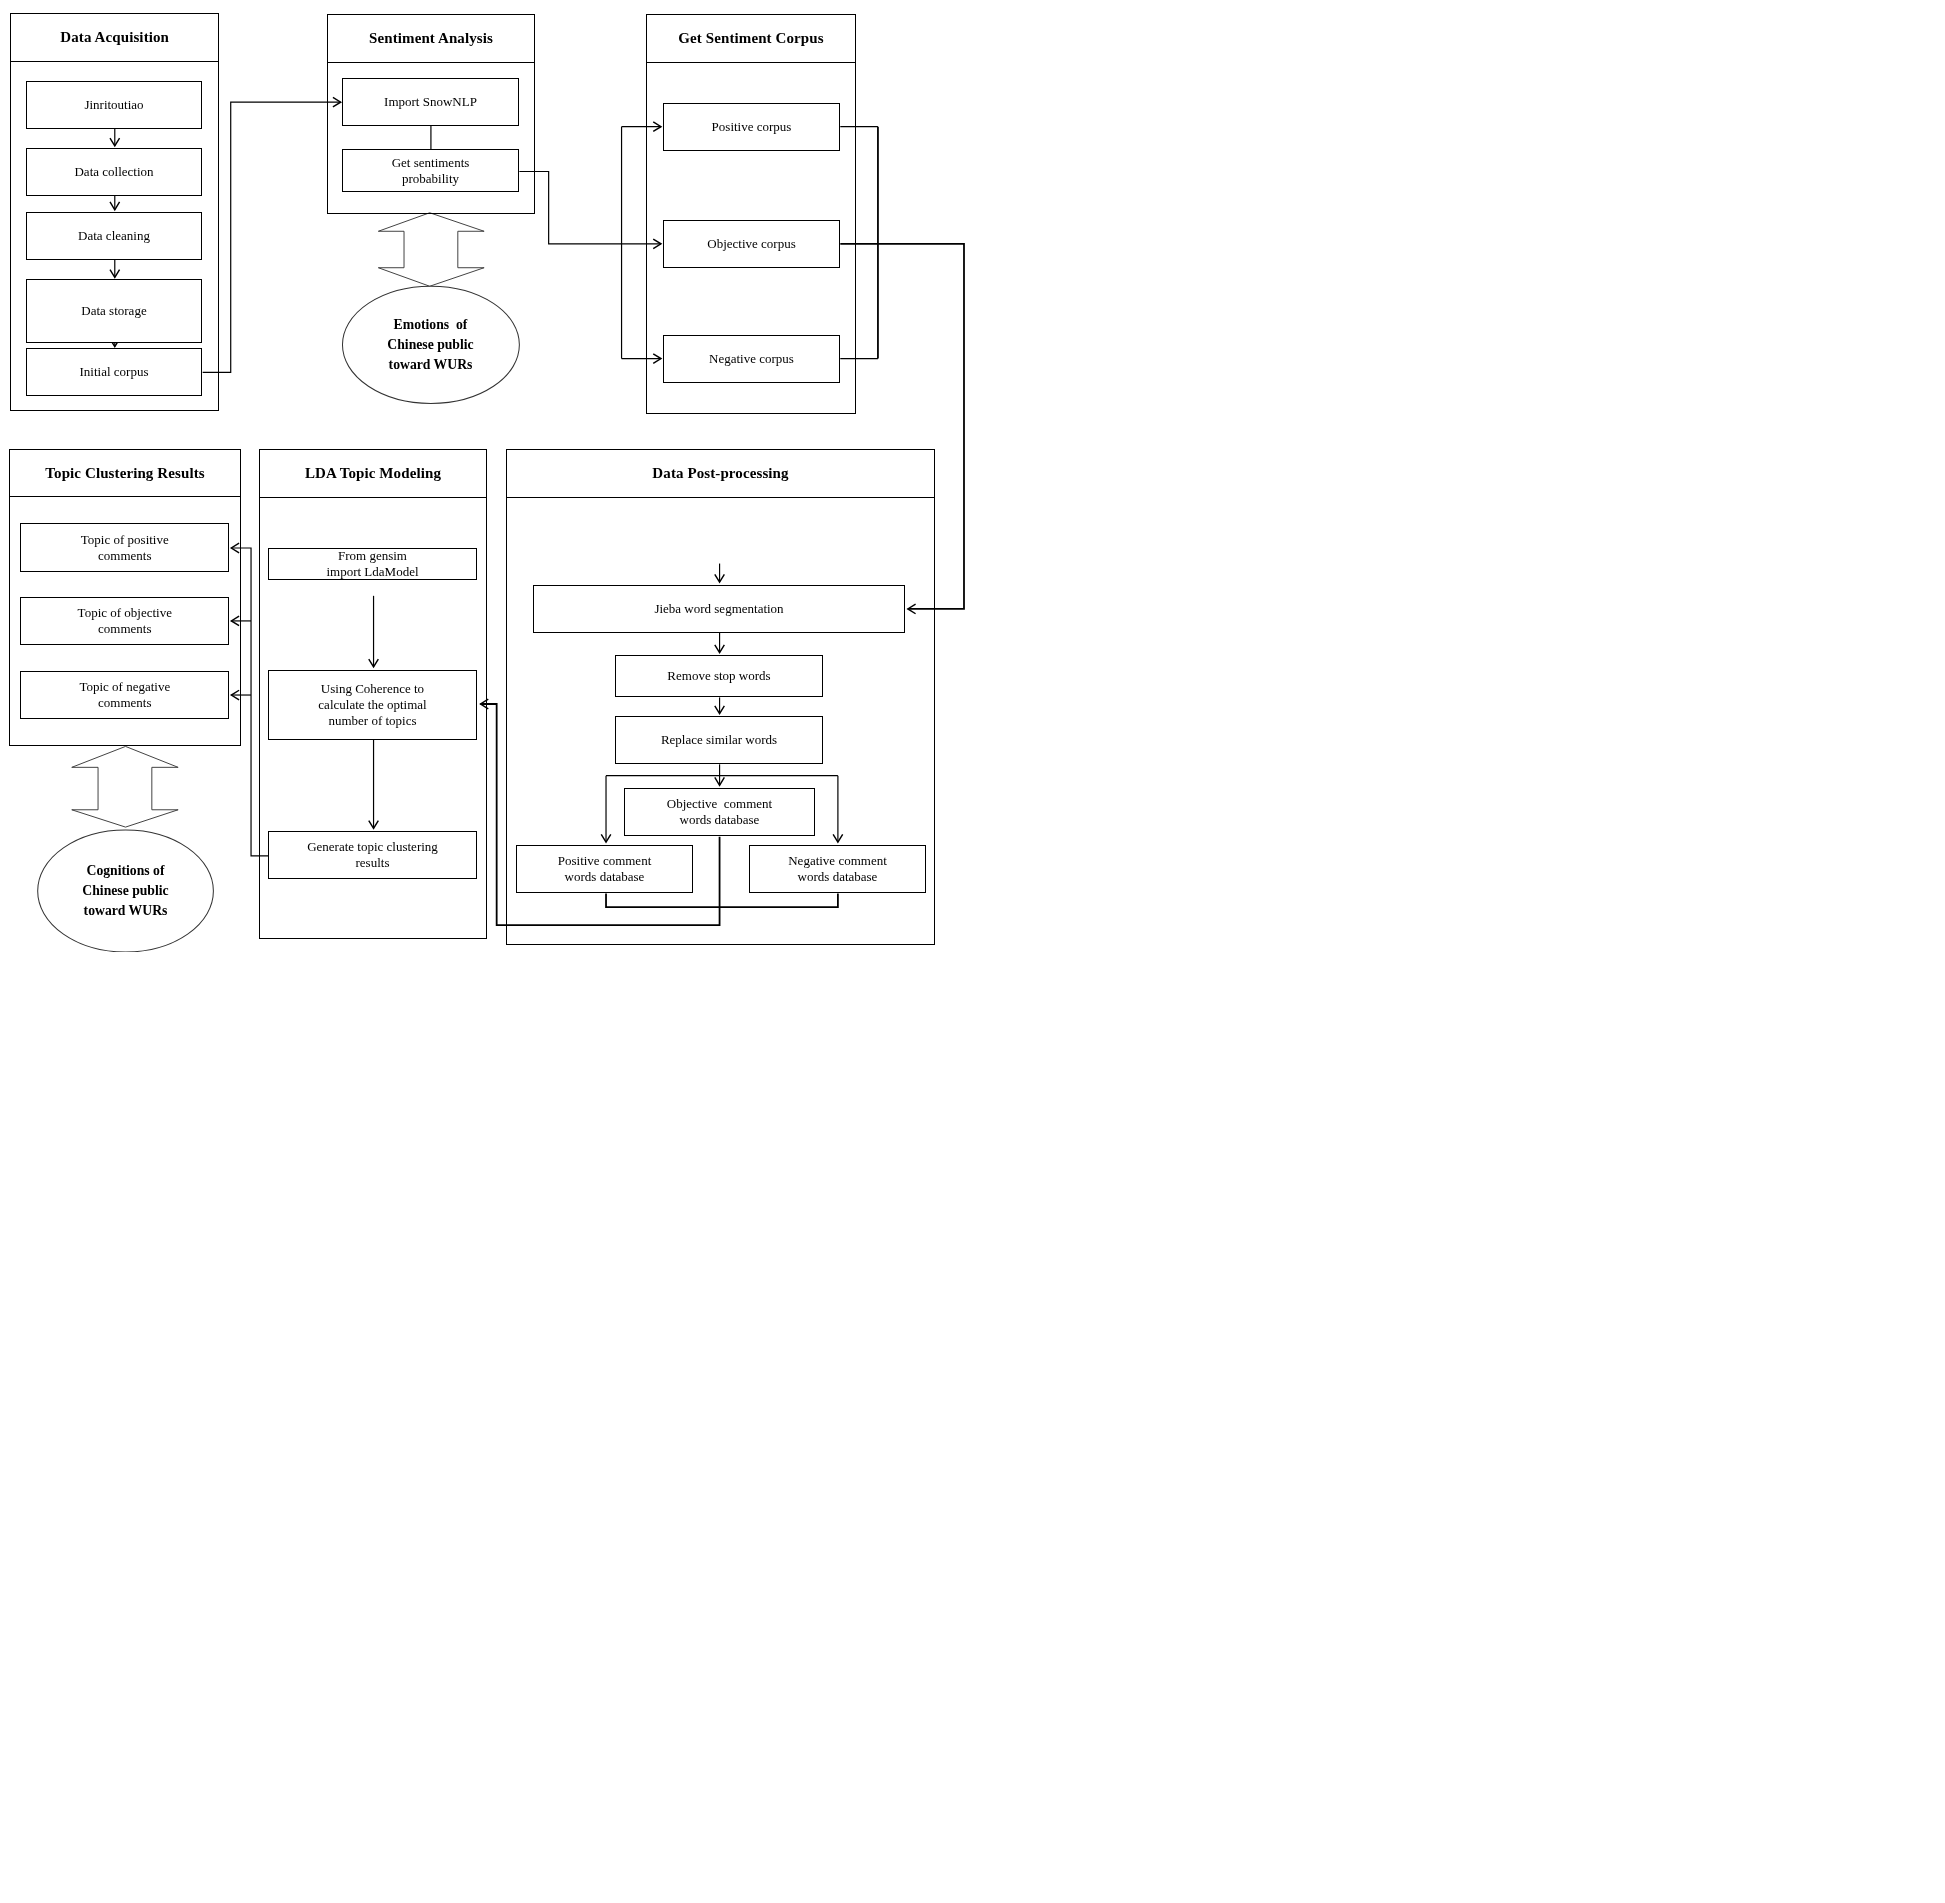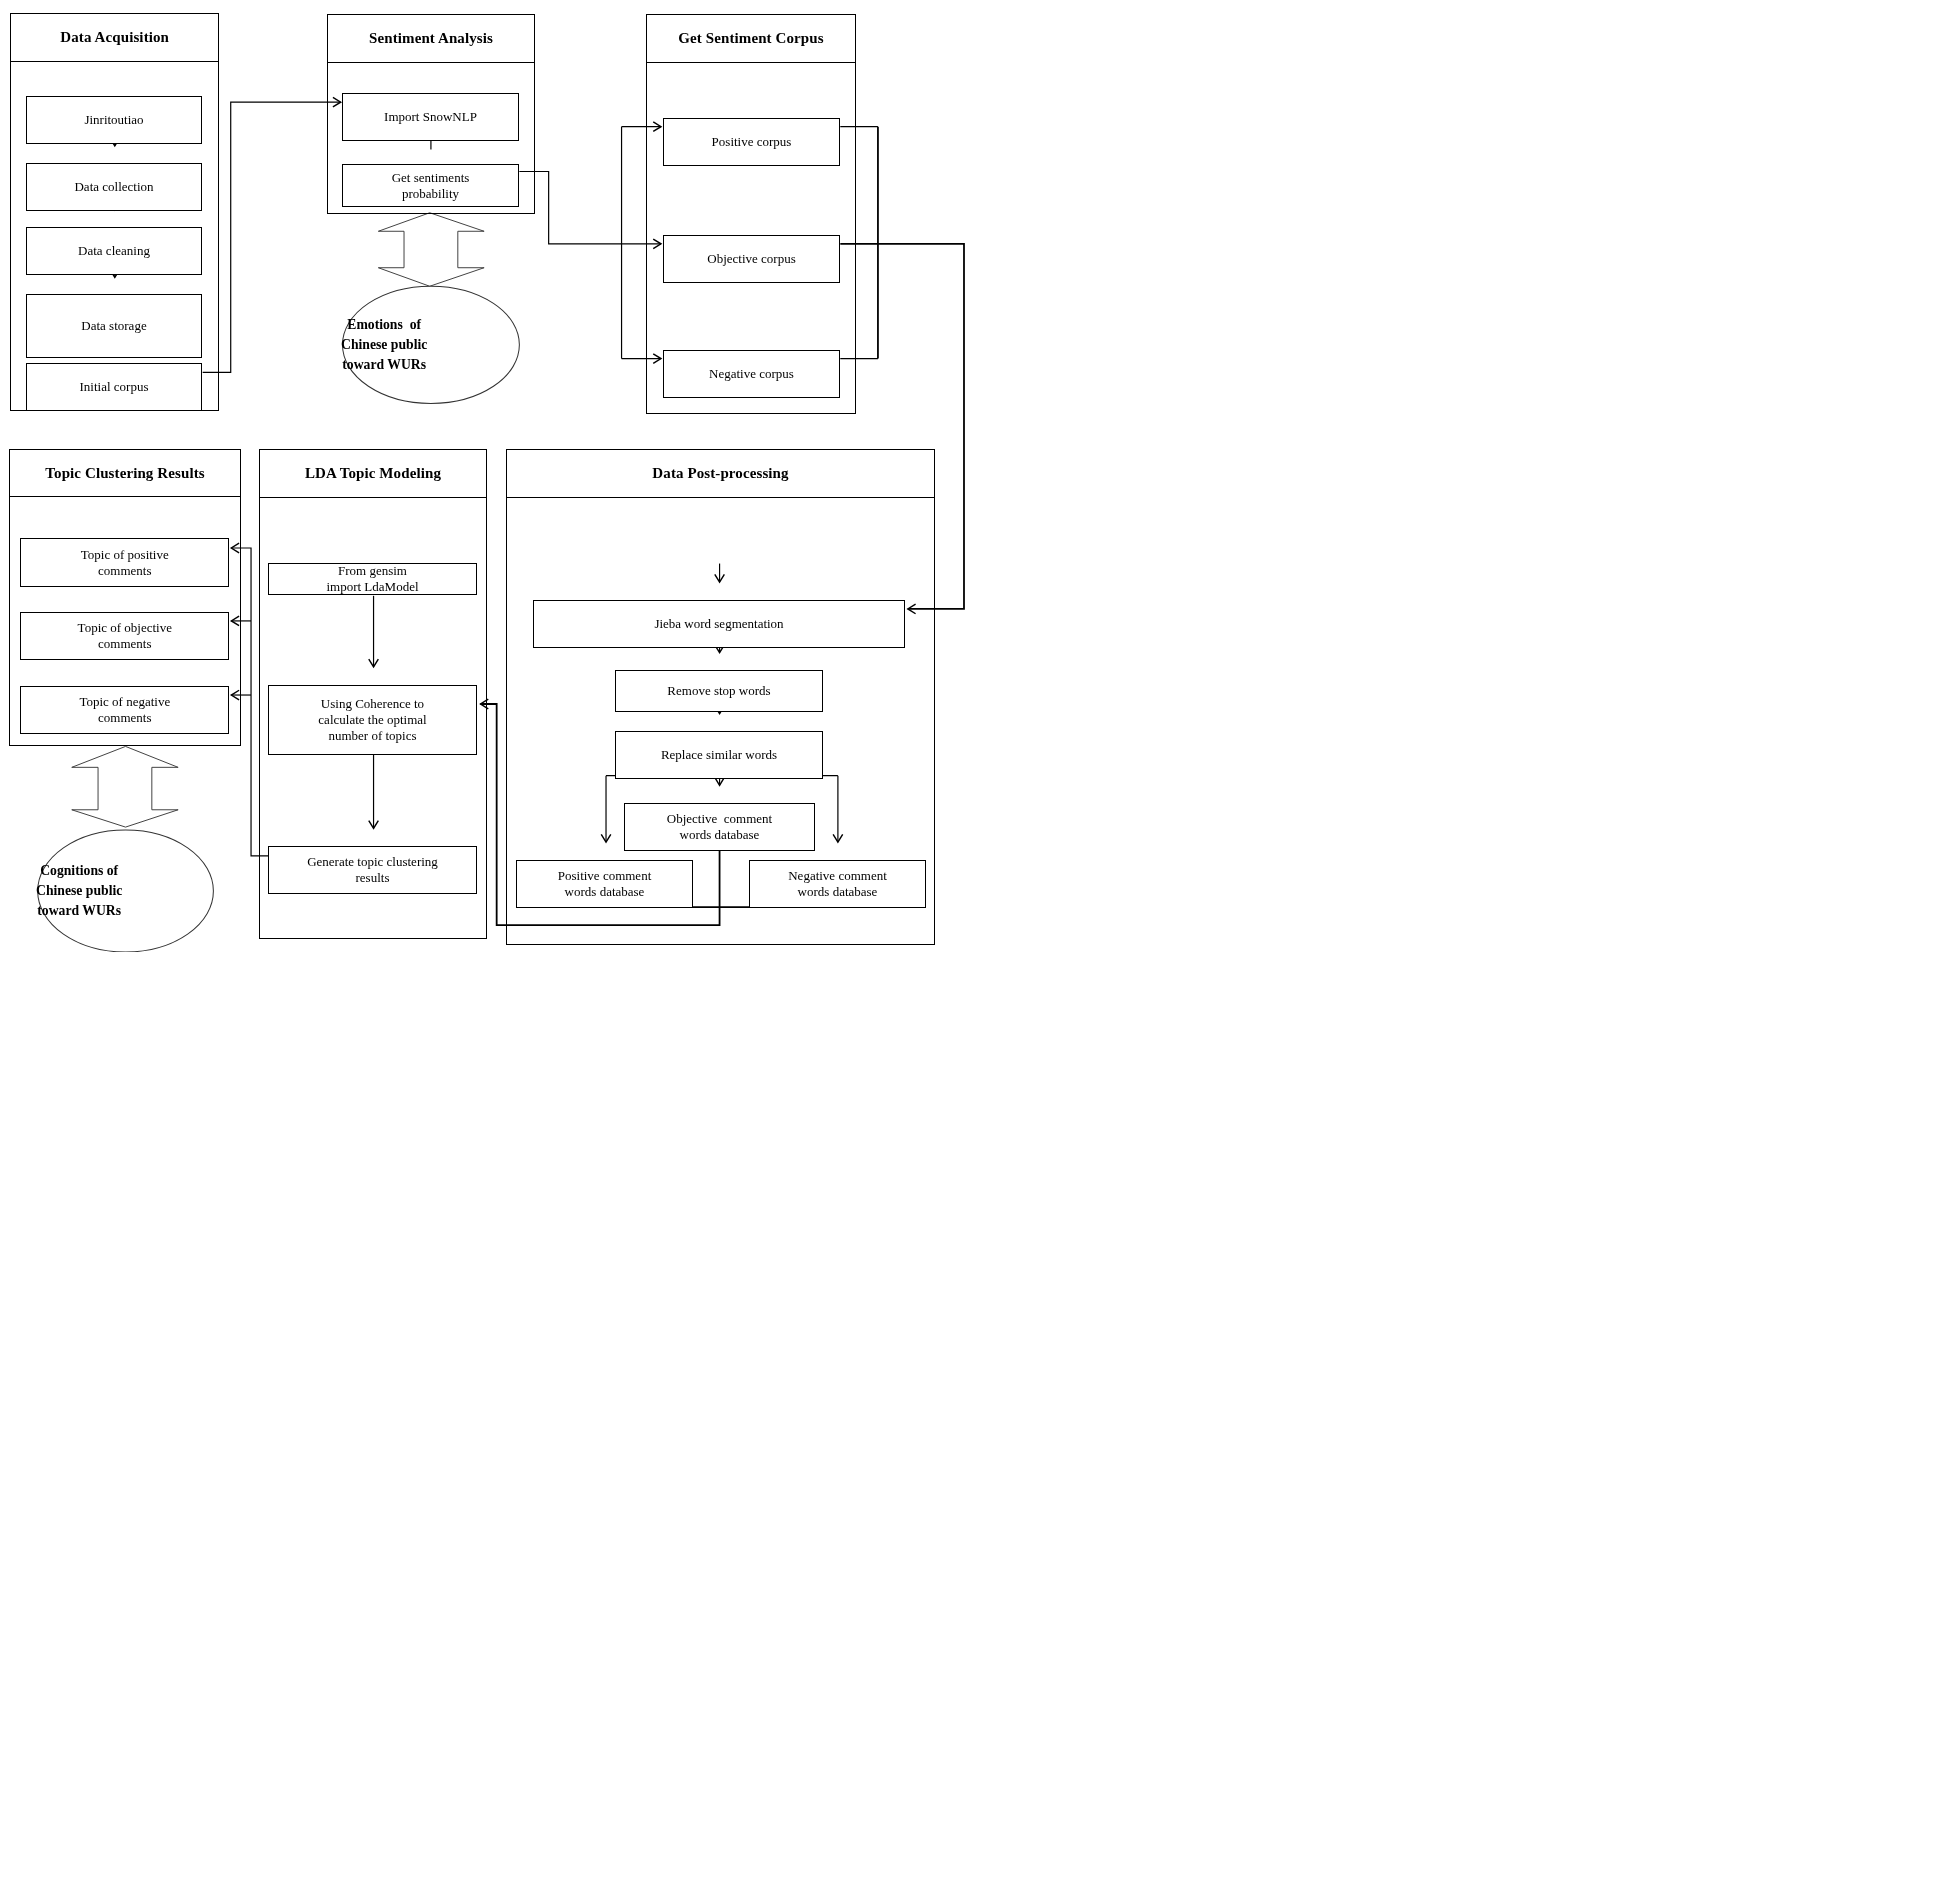--- a/index.html
+++ b/index.html
@@ -10,24 +10,24 @@
   #connectors{position:absolute;left:0;top:0;}
   .container{position:absolute;border:1.2px solid #000;background:transparent;box-sizing:border-box;}
   .container-title{
     display:flex;align-items:center;justify-content:center;
     border-bottom:1.2px solid #000;font-weight:bold;font-size:15px;box-sizing:border-box;
     letter-spacing:0.1px;
   }
   .box{
     position:absolute;border:1.2px solid #000;background:#fff;box-sizing:border-box;
     display:flex;align-items:center;justify-content:center;text-align:center;
-    font-size:13px;line-height:1.22;white-space:pre-wrap;padding:1.2px;margin-top:15px;
+    font-size:13px;line-height:1.22;white-space:pre-wrap;padding:1.2px;
   }
   .ellipse-label{
-    position:absolute;display:flex;align-items:center;justify-content:flex-start;
+    position:absolute;display:flex;align-items:center;justify-content:center;
     text-align:center;font-weight:bold;font-size:13.7px;line-height:1.45;white-space:pre-wrap;
   }
 </style>
 </head>
 <body>
 
 <div id="canvas">
 
   <svg id="connectors" width="973" height="952" viewBox="0 0 1628 1593">
     <defs>

